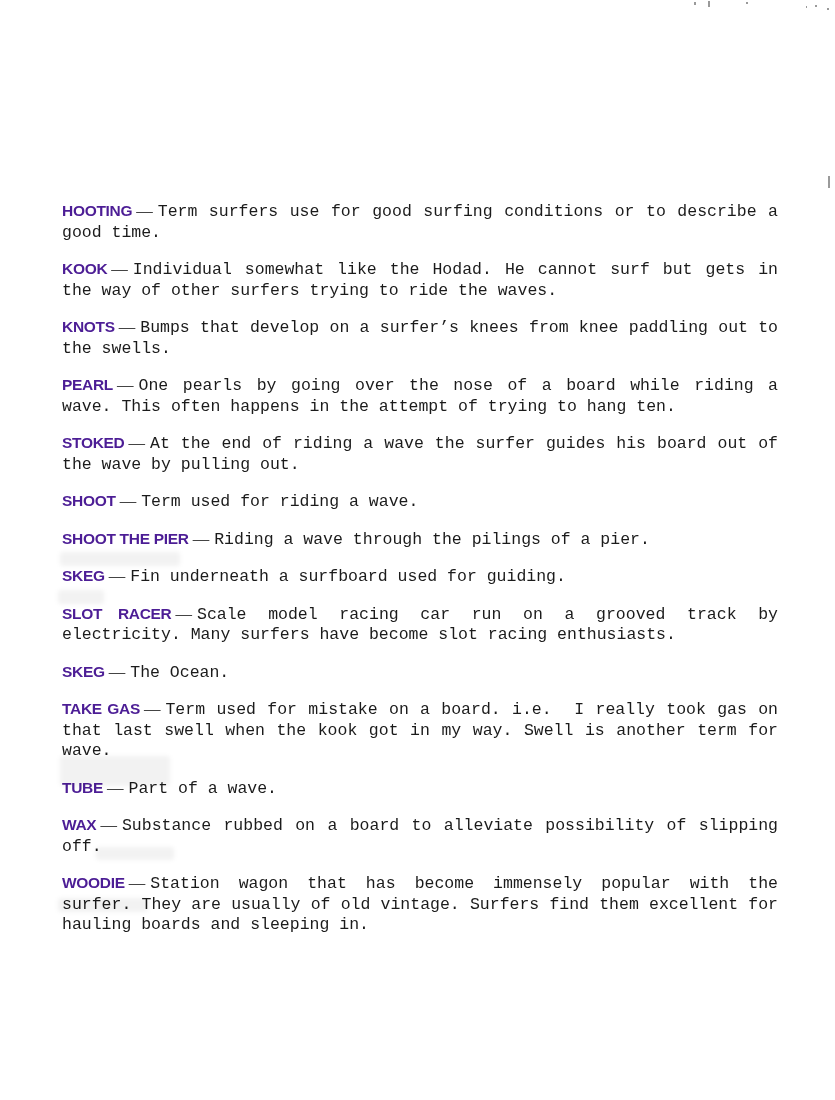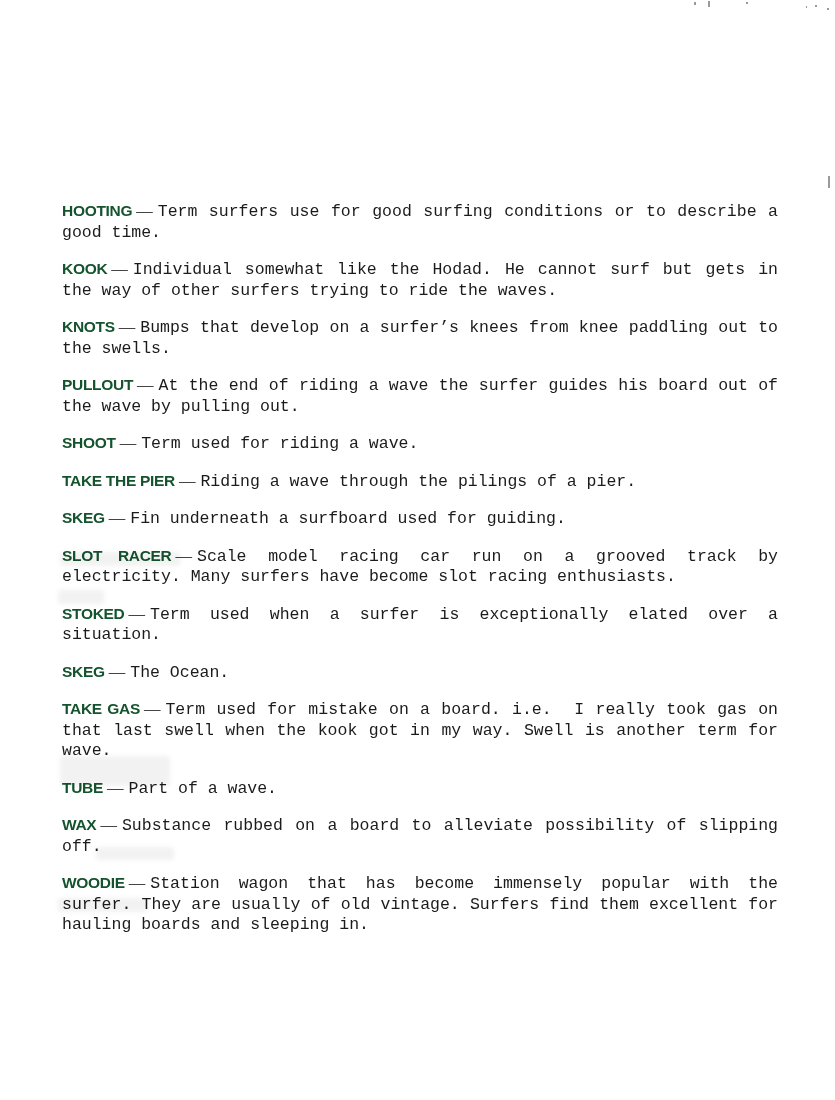--- a/index.html
+++ b/index.html
@@ -26,21 +26,21 @@
     margin: 0 0 17px 0;
     font-size: 16.5px;
     line-height: 19.5px;
     text-align: justify;
   }
   p.entry .term {
     font-family: "Liberation Sans", sans-serif;
     font-weight: 700;
     font-size: 15.5px;
     letter-spacing: -0.3px;
-    color: #14532d;
+    color: #4c1d95;
   }
   p.entry .dash {
     margin: 0 5px 0 4px;
   }
   p.entry .def {
     white-space: pre-wrap;
     font-family: Liberation Mono, monospace;
   }
   
   .artifact {
@@ -73,33 +73,33 @@
 
   <div class="glossary">
 
     <p class="entry"><span class="term">HOOTING</span><span class="dash">—</span><span class="def">Term surfers use for good surfing conditions or to describe a good time.</span></p>
 
 
     <p class="entry"><span class="term">KOOK</span><span class="dash">—</span><span class="def">Individual somewhat like the Hodad. He cannot surf but gets in the way of other surfers trying to ride the waves.</span></p>
 
     <p class="entry"><span class="term">KNOTS</span><span class="dash">—</span><span class="def">Bumps that develop on a surfer’s knees from knee paddling out to the swells.</span></p>
 
+    <p class="entry"><span class="term">PEARL</span><span class="dash">—</span><span class="def">One pearls by going over the nose of a board while riding a wave. This often happens in the attempt of trying to hang ten.</span></p>
 
-    <p class="entry"><span class="term">PULLOUT</span><span class="dash">—</span><span class="def">At the end of riding a wave the surfer guides his board out of the wave by pulling out.</span></p>
+    <p class="entry"><span class="term">STOKED</span><span class="dash">—</span><span class="def">At the end of riding a wave the surfer guides his board out of the wave by pulling out.</span></p>
 
 
     <p class="entry"><span class="term">SHOOT</span><span class="dash">—</span><span class="def">Term used for riding a wave.</span></p>
 
-    <p class="entry"><span class="term">TAKE THE PIER</span><span class="dash">—</span><span class="def">Riding a wave through the pilings of a pier.</span></p>
+    <p class="entry"><span class="term">SHOOT THE PIER</span><span class="dash">—</span><span class="def">Riding a wave through the pilings of a pier.</span></p>
 
     <p class="entry"><span class="term">SKEG</span><span class="dash">—</span><span class="def">Fin underneath a surfboard used for guiding.</span></p>
 
     <p class="entry"><span class="term">SLOT RACER</span><span class="dash">—</span><span class="def">Scale model racing car run on a grooved track by electricity. Many surfers have become slot racing enthusiasts.</span></p>
 
-    <p class="entry"><span class="term">STOKED</span><span class="dash">—</span><span class="def">Term used when a surfer is exceptionally elated over a situation.</span></p>
 
     <p class="entry"><span class="term">SKEG</span><span class="dash">—</span><span class="def">The Ocean.</span></p>
 
     <p class="entry"><span class="term">TAKE GAS</span><span class="dash">—</span><span class="def">Term used for mistake on a board. i.e.&nbsp; I really took gas on that last swell when the kook got in my way. Swell is another term for wave.</span></p>
 
     <p class="entry"><span class="term">TUBE</span><span class="dash">—</span><span class="def">Part of a wave.</span></p>
 
     <p class="entry"><span class="term">WAX</span><span class="dash">—</span><span class="def">Substance rubbed on a board to alleviate possibility of slipping off.</span></p>
 
     <p class="entry"><span class="term">WOODIE</span><span class="dash">—</span><span class="def">Station wagon that has become immensely popular with the surfer. They are usually of old vintage. Surfers find them excellent for hauling boards and sleeping in.</span></p>

